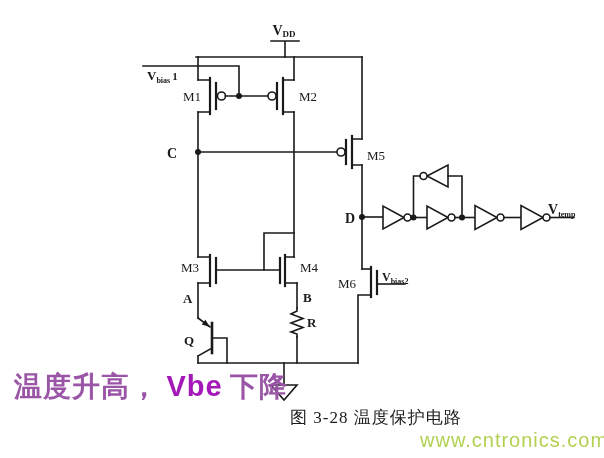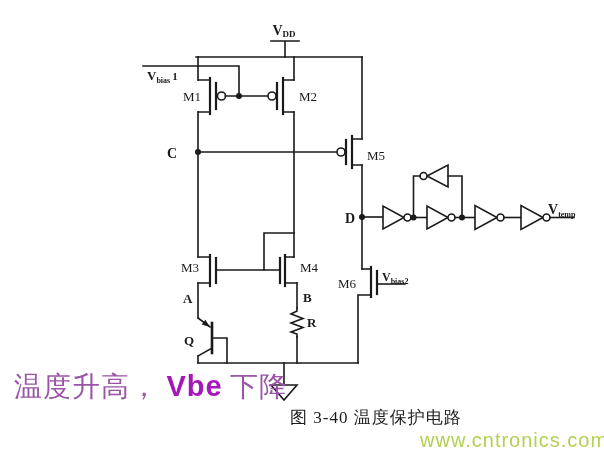--- a/index.html
+++ b/index.html
@@ -5,21 +5,21 @@
   html,body{margin:0;padding:0;background:#ffffff;}
   #stage{
     position:relative;width:604px;height:458px;background:#ffffff;
     font-family:"Liberation Serif",serif;overflow:hidden;
   }
   svg text{fill:#1a1a1a;}
   .annotation{
     position:absolute;left:14px;top:368px;white-space:nowrap;
     font-family:"Liberation Sans",sans-serif;letter-spacing:1px;
   }
-  .annotation .cjk{font-size:28px;font-weight:400;color:#9a55a6;}
+  .annotation .cjk{font-size:28px;font-weight:700;color:#9a55a6;}
   .annotation .vbe{font-size:29px;font-weight:800;color:#a518b8;padding:0 2px;margin-top:38px;}
   .caption{
     position:absolute;left:290px;top:406px;font-size:17px;color:#1c1c1c;
     font-family:"Liberation Serif",serif;letter-spacing:1px;white-space:nowrap;
   }
   .watermark{
     position:absolute;left:420px;top:429px;font-size:20px;color:#b2d152;
     font-family:"Liberation Sans",sans-serif;letter-spacing:1px;white-space:nowrap;
   }
 </style>
@@ -173,18 +173,18 @@
   </svg>
 
   
   <div class="annotation">
     <span class="cjk">温度升高，</span>
     <span class="vbe">Vbe</span>
     <span class="cjk">下降</span>
   </div>
 
   
-  <div class="caption">图 3-40 温度保护电路</div>
+  <div class="caption">图 3-28 温度保护电路</div>
 
   
   <div class="watermark">www.cntronics.com</div>
 
 </div>
 
 </body></html>

